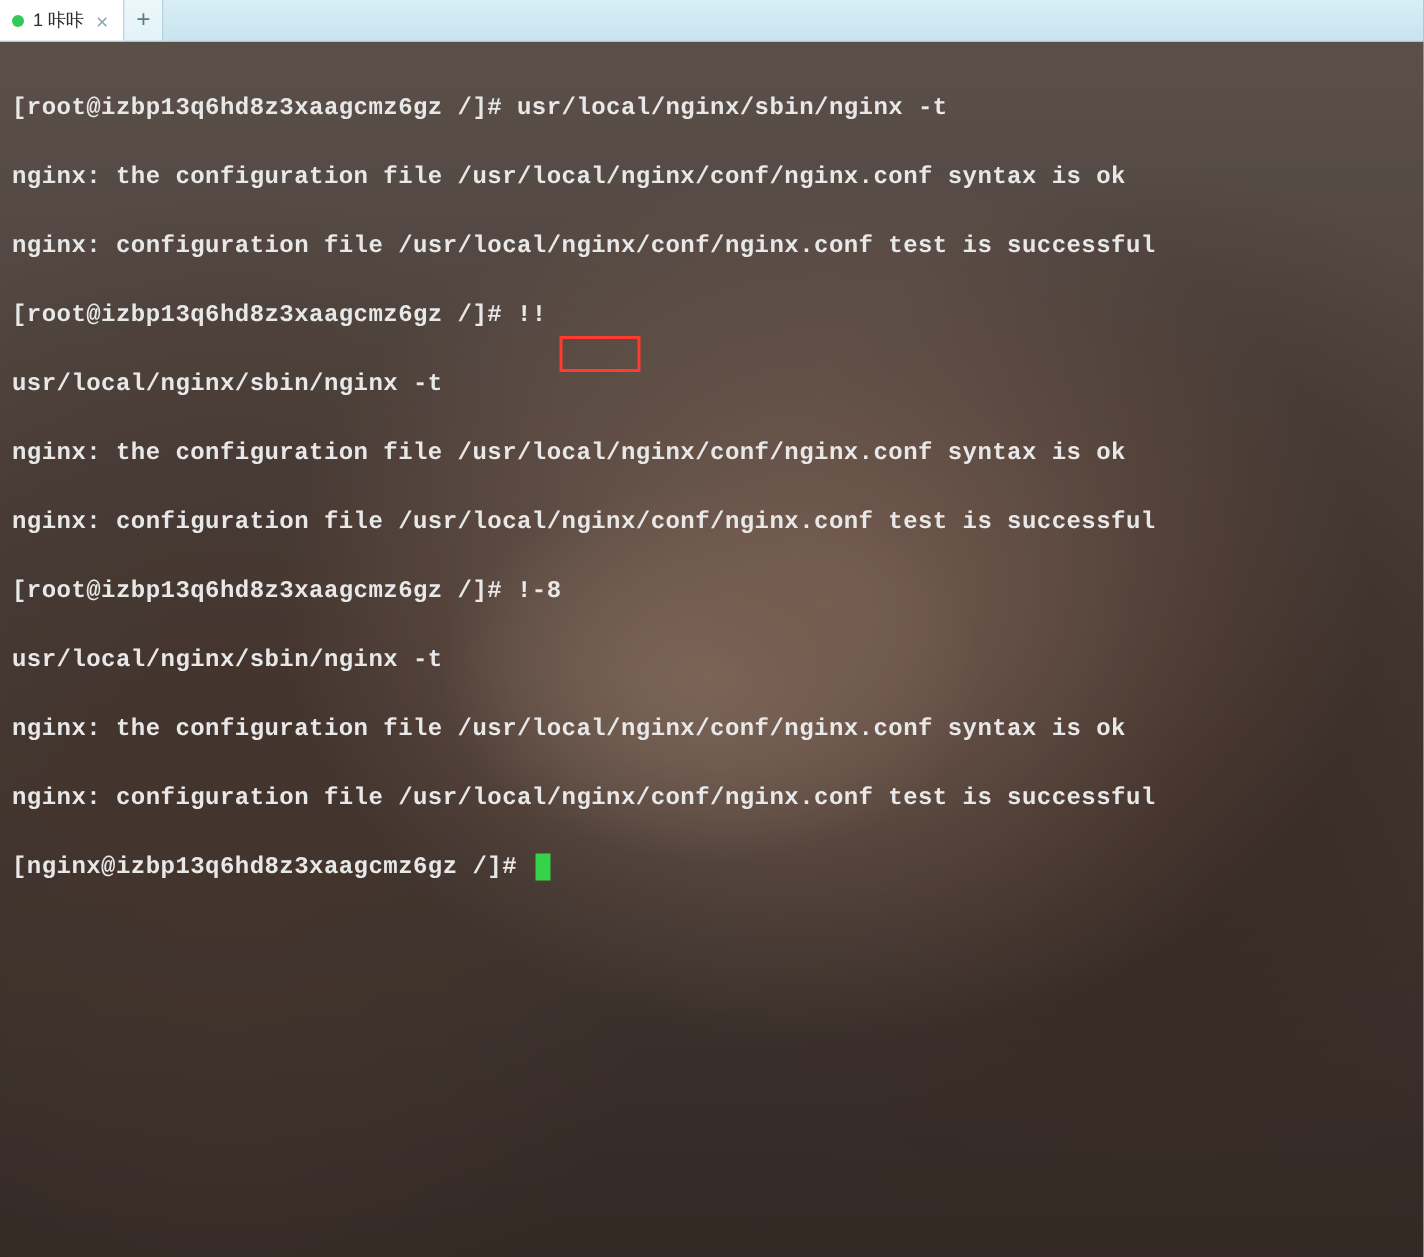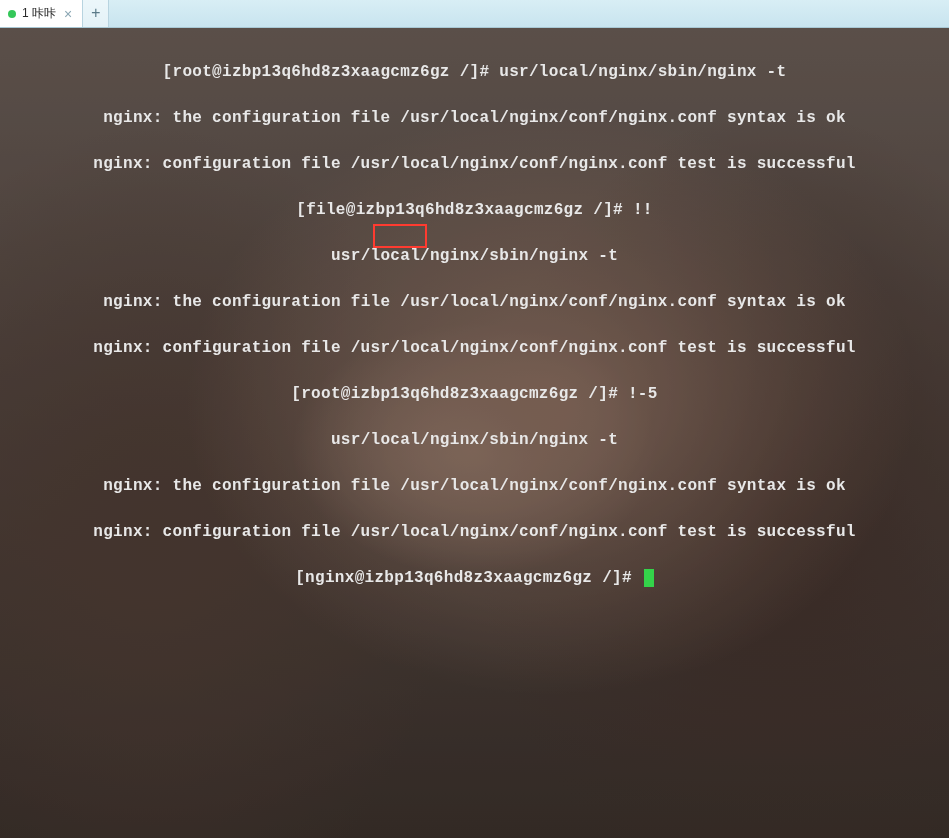--- a/index.html
+++ b/index.html
@@ -1,15 +1,15 @@
 <!DOCTYPE html>
 <html><head>
 <meta charset="utf-8">
 <style>
-  * { margin: 0; padding: 0; box-sizing: border-box; text-align: center; }
+  * { margin: 0; padding: 0; box-sizing: border-box; }
   html, body { width: 949px; height: 838px; overflow: hidden; font-family: "Consolas", "Courier New", monospace; }
   
   .window { width: 949px; height: 838px; display: flex; flex-direction: column; background: #ffffff; }
   
   .tab-bar {
     height: 28px;
     background: linear-gradient(#d8eef5, #c8e4ef);
     display: flex;
     align-items: stretch;
     border-bottom: 1px solid #a8c8d5;
@@ -106,25 +106,25 @@
   </div>
 
   <div class="terminal">
     <div class="bg-layer"></div>
     <div class="overlay"></div>
 
     <div class="term-content">
 <span class="line">[root@izbp13q6hd8z3xaagcmz6gz /]# usr/local/nginx/sbin/nginx -t</span>
 <span class="line">nginx: the configuration file /usr/local/nginx/conf/nginx.conf syntax is ok</span>
 <span class="line">nginx: configuration file /usr/local/nginx/conf/nginx.conf test is successful</span>
-<span class="line">[file@izbp13q6hd8z3xaagcmz6gz /]# !!</span>
+<span class="line">[root@izbp13q6hd8z3xaagcmz6gz /]# !!</span>
 <span class="line">usr/local/nginx/sbin/nginx -t</span>
 <span class="line">nginx: the configuration file /usr/local/nginx/conf/nginx.conf syntax is ok</span>
 <span class="line">nginx: configuration file /usr/local/nginx/conf/nginx.conf test is successful</span>
-<span class="line">[root@izbp13q6hd8z3xaagcmz6gz /]# !-5</span>
+<span class="line">[root@izbp13q6hd8z3xaagcmz6gz /]# !-8</span>
 <span class="line">usr/local/nginx/sbin/nginx -t</span>
 <span class="line">nginx: the configuration file /usr/local/nginx/conf/nginx.conf syntax is ok</span>
 <span class="line">nginx: configuration file /usr/local/nginx/conf/nginx.conf test is successful</span>
 <span class="line"><span>[nginx@izbp13q6hd8z3xaagcmz6gz /]# </span><span class="cursor-block"></span></span>
     </div>
 
     <div class="red-box" style="top:196px;left:373px;width:54px;height:24px;"></div>
   </div>
 
 </div>

